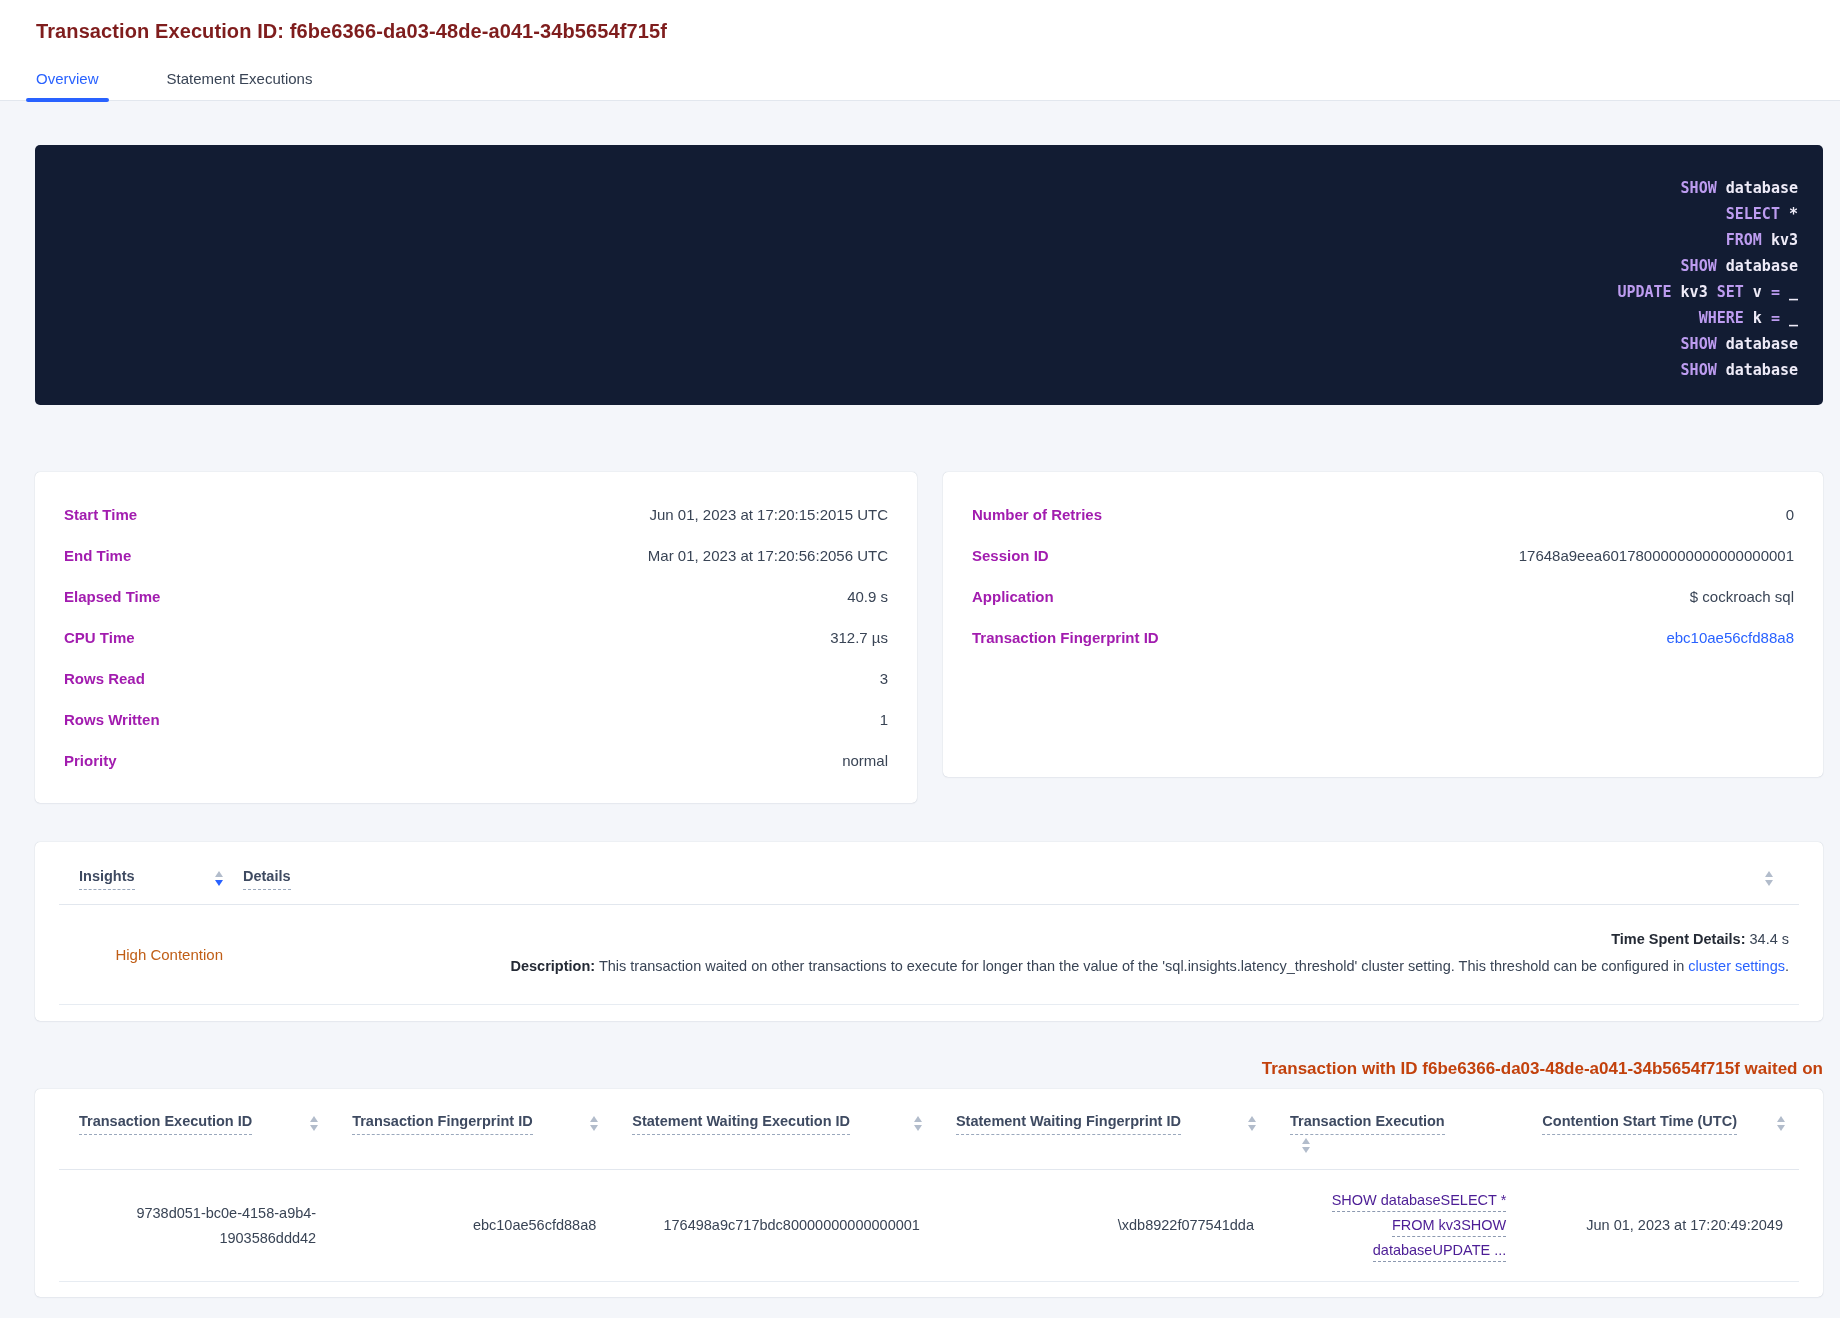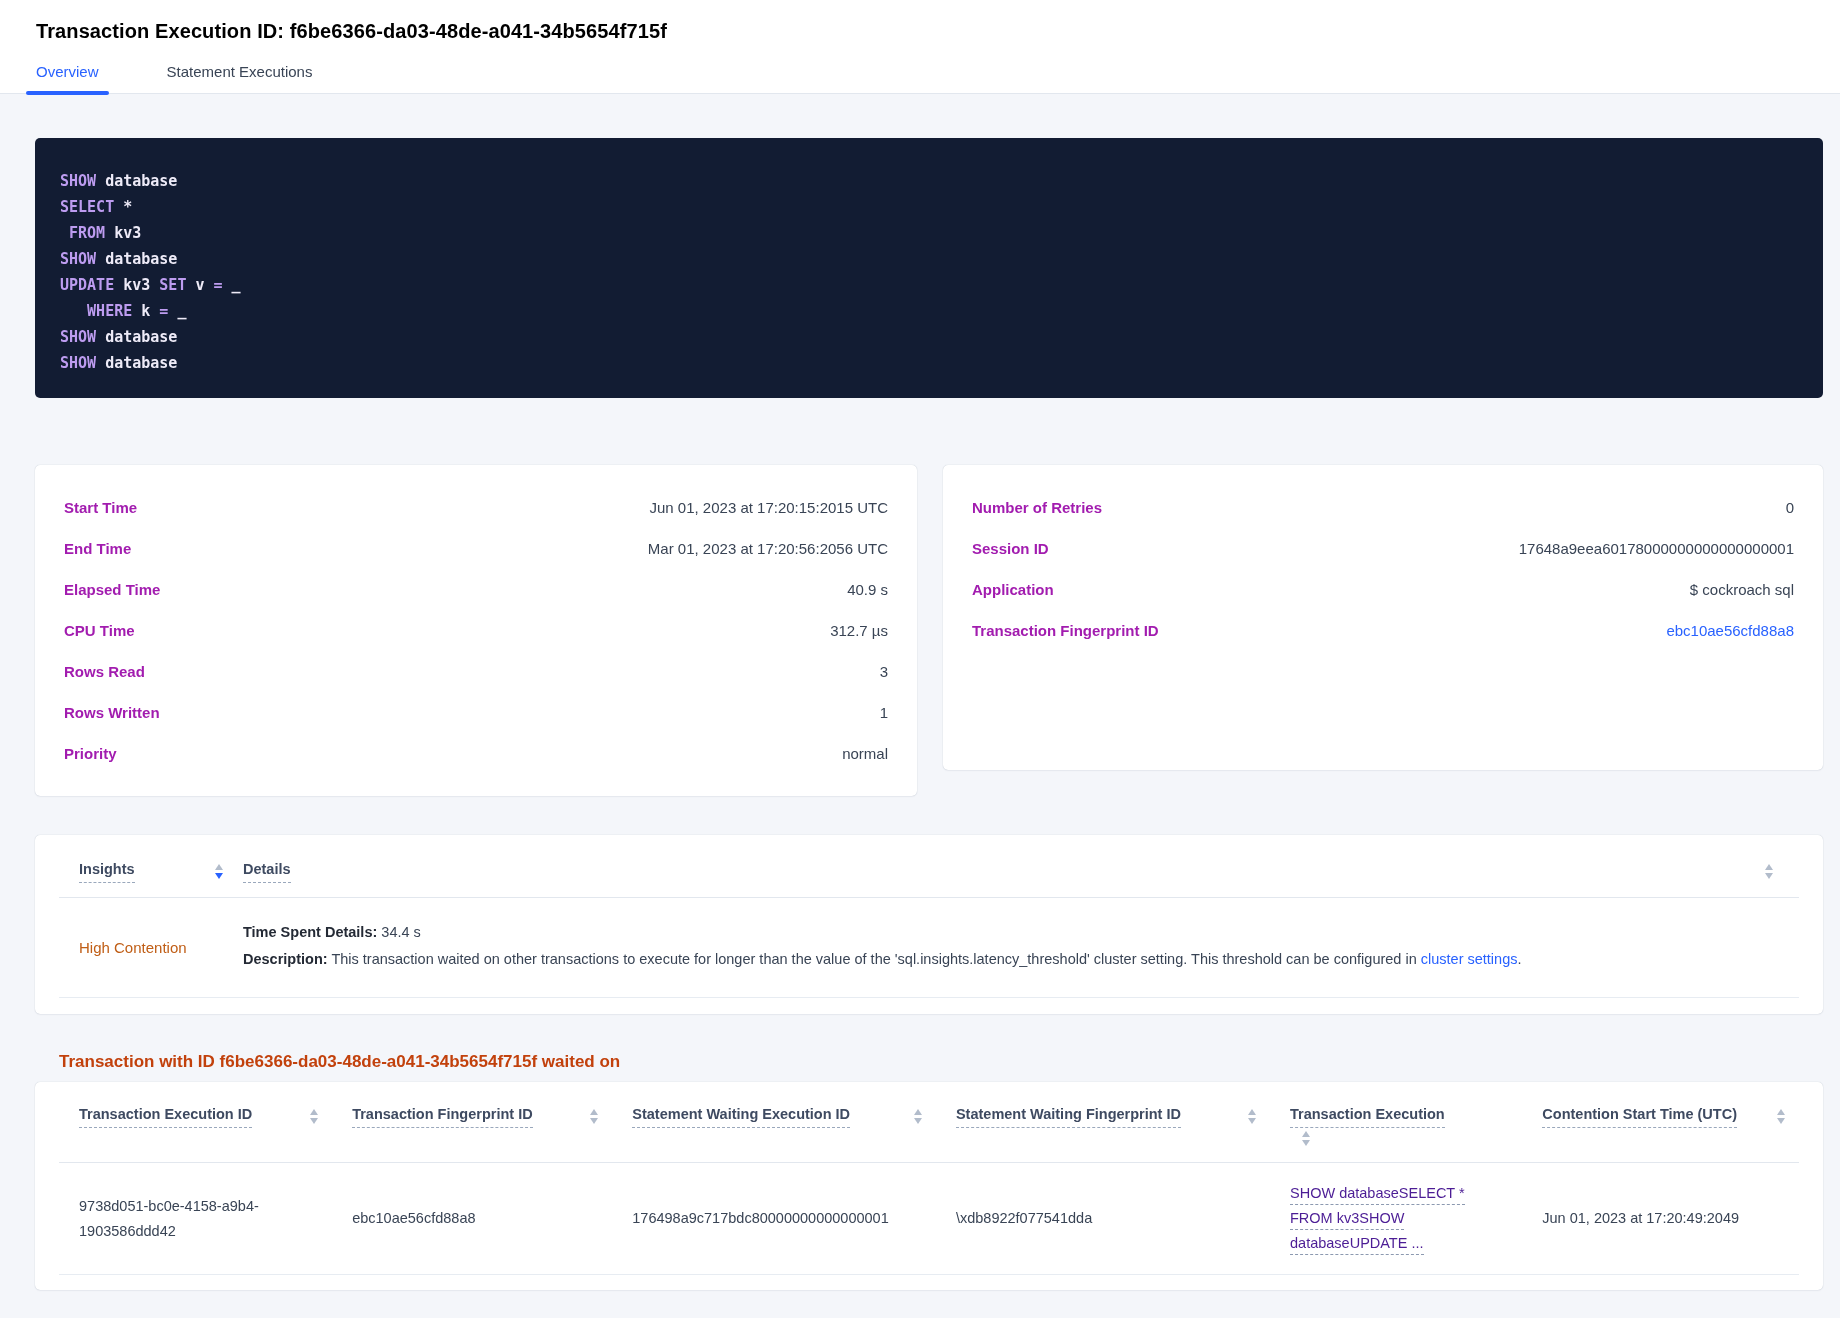--- a/index.html
+++ b/index.html
@@ -4,38 +4,38 @@
 <style>
   * { margin:0; padding:0; box-sizing:border-box; }
   html,body { background:#e9edf2; }
   .page{
     width:1840px; height:1318px; background:#f4f6fa; position:relative;
     font-family:"Liberation Sans", sans-serif; color:#394455; overflow:hidden;
   }
   
   .header{ background:#ffffff; }
   .title{
-    font-size:20px; font-weight:700; color:#000000;
+    font-size:20px; font-weight:700; color:#7f1d1d;
     padding:20px 36px 0 36px; letter-spacing:.1px;
   }
   .tabs{
-    display:flex; gap:48px; margin-top:20px; padding-left:26px;
+    display:flex; gap:48px; margin-top:27px; padding-left:26px;
     border-bottom:1px solid #e2e7ee;
   }
   .tab{
     font-size:15px; color:#394455; padding:0 10px 13px 10px;
     position:relative; cursor:pointer; white-space:nowrap;
   }
   .tab.active{ color:#2962ff; }
   .tab.active::after{
     content:""; position:absolute; left:0; right:0; bottom:-2px;
     height:4px; background:#2962ff; border-radius:2px;
   }
   
-  main{ padding:12px 17px 0 35px; }
+  main{ padding:12px 17px 0 35px;text-align:right; }
   .code{
     margin-top:32px; background:#121c33; border-radius:5px;
     padding:30px 25px 22px 25px; height:260px; overflow:hidden;
     font-family:"DejaVu Sans Mono","Liberation Mono",monospace;
     font-size:15px; font-weight:600; line-height:26px; white-space:pre;
   }
   .tok-kw{ color:#bd9cf0; }
   .tok-pl{ color:#eeebf8; }
   .card{
     background:#ffffff; border-radius:5px;

